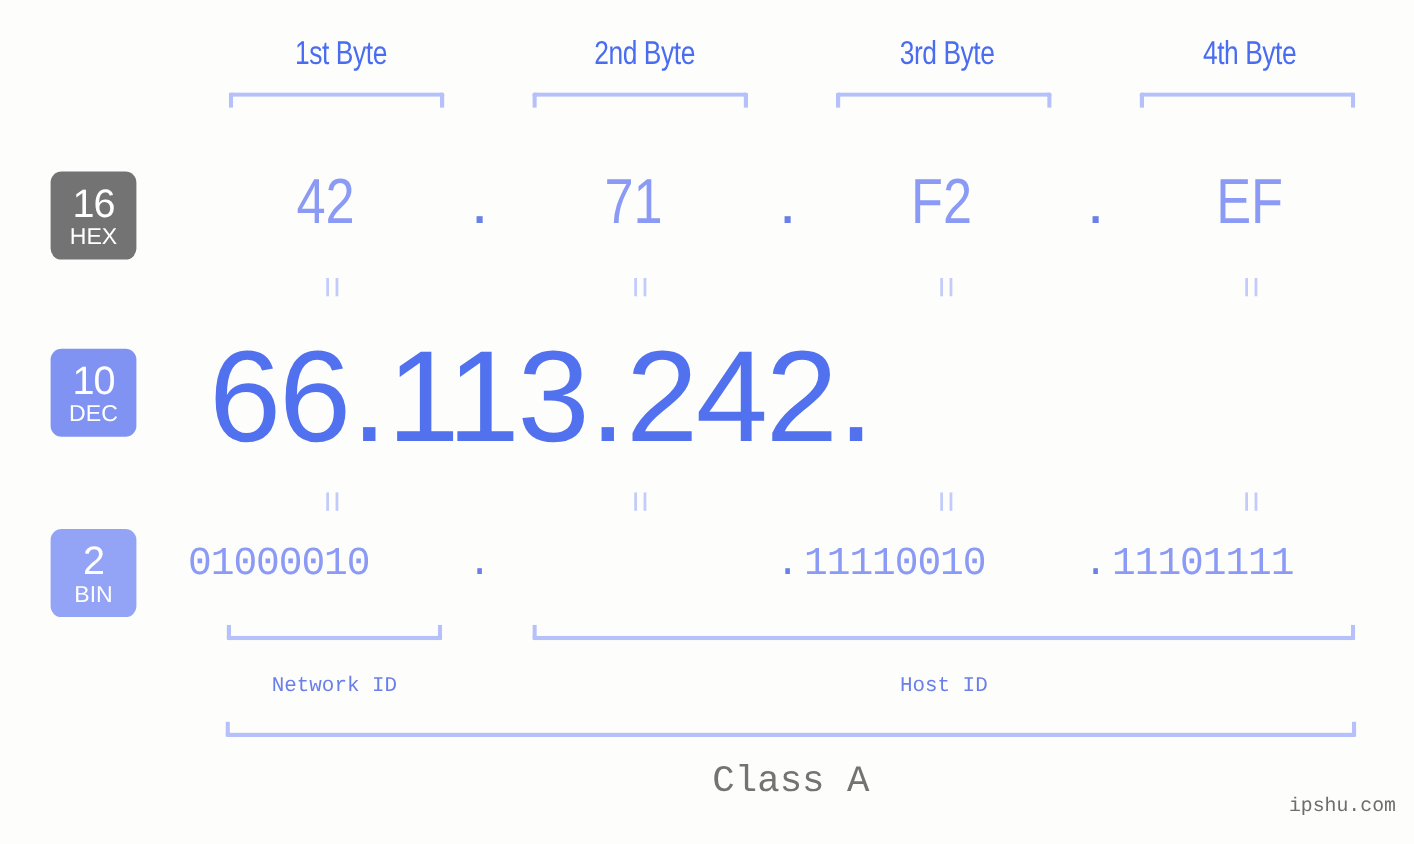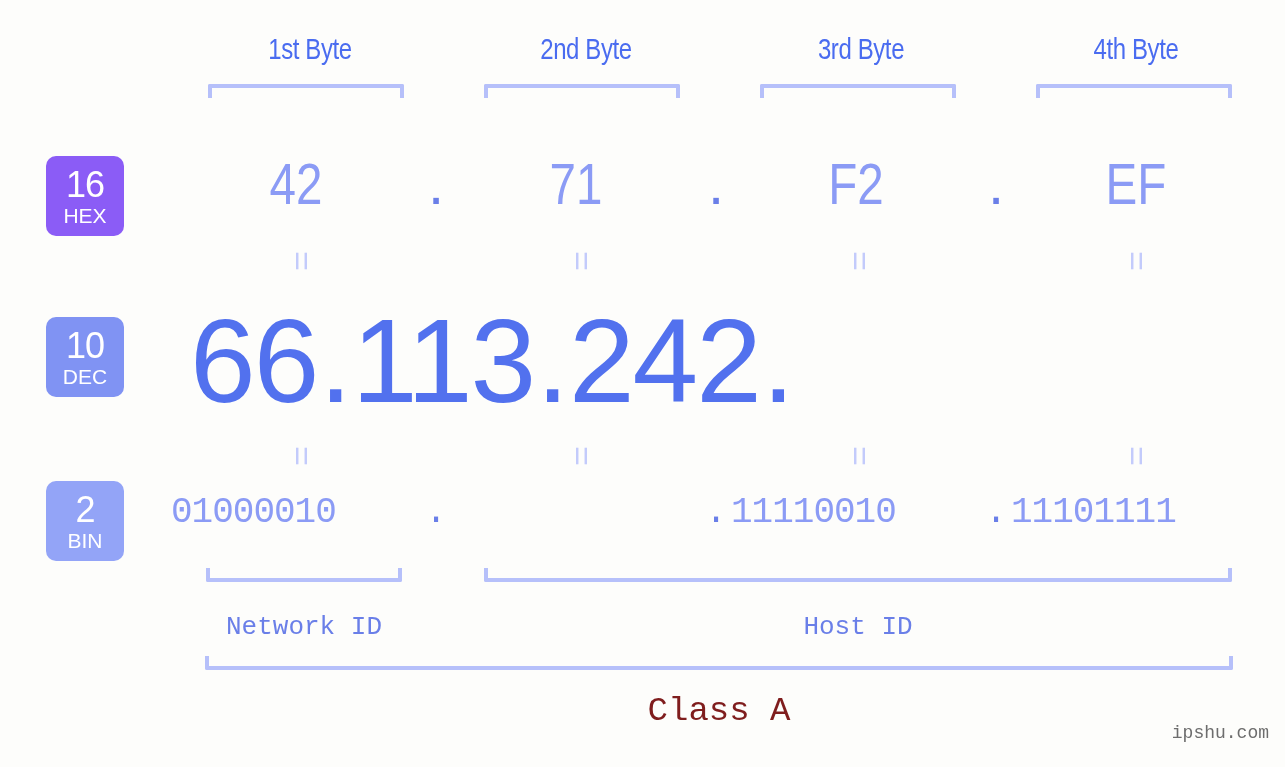--- a/index.html
+++ b/index.html
@@ -72,21 +72,21 @@
     font-size: 36px;
     font-weight: 400;
     letter-spacing: -1px;
   }
   .badge .nm {
     font-size: 21px;
     font-weight: 400;
     margin-top: 2px;
     letter-spacing: 0px;
   }
-  #badge-hex { top: 156px; background: #8b5cf6; }
+  #badge-hex { top: 156px; background: #737373; }
   #badge-dec { top: 317px; background: #8093f3; }
   #badge-bin { top: 481px; background: #93a4f7; }
 
   
   .hex-val {
     position: absolute;
     top: 155px;
     width: 240px;
     text-align: center;
     font-size: 58px;
@@ -157,34 +157,34 @@
     font-size: 36px;
     color: #6a7fe8;
     line-height: 1;
   }
 
   
   .id-label {
     position: absolute;
     text-align: center;
     font-family: "Liberation Mono", monospace;
-    font-size: 26px;
+    font-size: 19px;
     color: #6a7fe8;
     white-space: nowrap;
     line-height: 1;
   }
   #class-label {
     position: absolute;
     top: 694px;
     left: 205px;
     width: 1028px;
     text-align: center;
     font-family: "Liberation Mono", monospace;
     font-size: 34px;
-    color: #7f1d1d;
+    color: #737373;
     line-height: 1;
     white-space: nowrap;
   }
 
   
   #watermark {
     position: absolute;
     right: 16px;
     bottom: 25px;
     font-family: "Liberation Mono", monospace;

